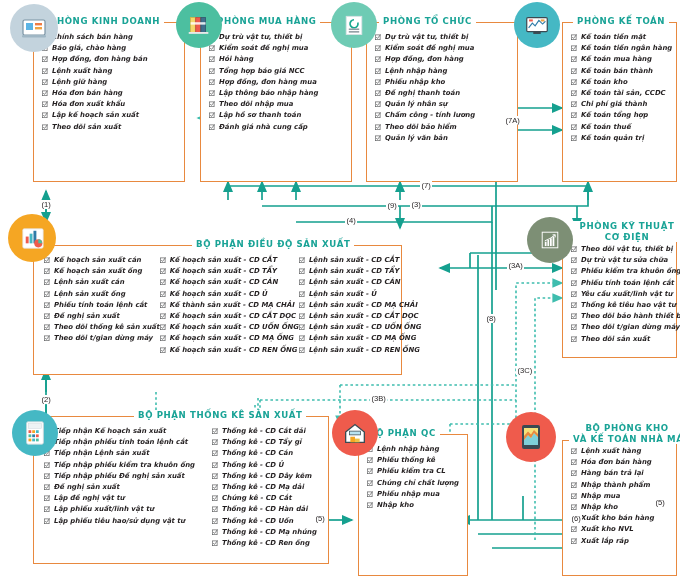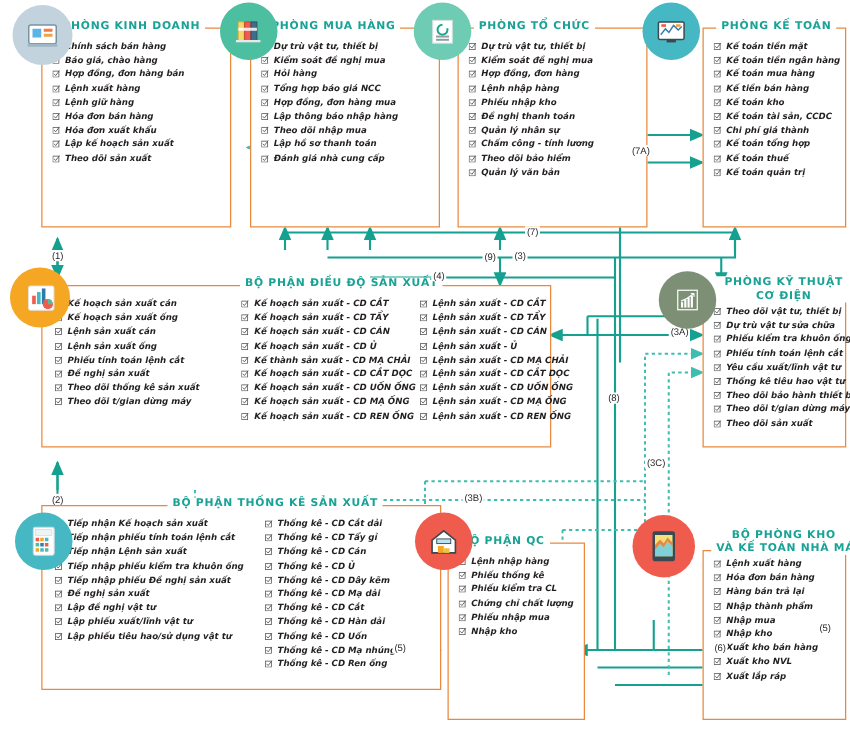--- a/index.html
+++ b/index.html
@@ -179,21 +179,21 @@
     </g>
   </svg>
 
   <div class="lbl" style="left:40px;top:200px;">(1)</div>
   <div class="lbl" style="left:40px;top:395px;">(2)</div>
   <div class="lbl" style="left:420px;top:181px;">(7)</div>
   <div class="lbl" style="left:386px;top:201px;">(9)</div>
   <div class="lbl" style="left:410px;top:200px;">(3)</div>
   <div class="lbl" style="left:345px;top:216px;">(4)</div>
   <div class="lbl" style="left:504px;top:116px;">(7A)</div>
-  <div class="lbl" style="left:535px;top:261px;">(3A)</div>
+  <div class="lbl" style="left:507px;top:261px;">(3A)</div>
   <div class="lbl" style="left:485px;top:314px;">(8)</div>
   <div class="lbl" style="left:516px;top:366px;">(3C)</div>
   <div class="lbl" style="left:370px;top:394px;">(3B)</div>
   <div class="lbl" style="left:314px;top:514px;">(5)</div>
   <div class="lbl" style="left:654px;top:498px;">(5)</div>
   <div class="lbl" style="left:570px;top:514px;">(6)</div>
 
   <div class="dept" style="left:33px;top:22px;width:152px;height:160px;">
     <div class="title" style="left:12px;">PHÒNG KINH DOANH</div>
     <div class="cols">
@@ -527,21 +527,21 @@
             </span>
             <span>Kế toán mua hàng</span>
           </div>
         <div class="itm">
             <span class="bx">
               <svg width="6" height="6" viewBox="0 0 10 10">
                 <rect x="0.5" y="1.5" width="8" height="8" fill="#fff" stroke="#58595b" stroke-width="1.1"></rect>
                 <path d="M2,5 L4.2,7.4 L9.5,0.6" fill="none" stroke="#58595b" stroke-width="1.2"></path>
               </svg>
             </span>
-            <span>Kế tiền bán hàng</span>
+            <span>Kế toán bán thành</span>
           </div>
         <div class="itm">
             <span class="bx">
               <svg width="6" height="6" viewBox="0 0 10 10">
                 <rect x="0.5" y="1.5" width="8" height="8" fill="#fff" stroke="#58595b" stroke-width="1.1"></rect>
                 <path d="M2,5 L4.2,7.4 L9.5,0.6" fill="none" stroke="#58595b" stroke-width="1.2"></path>
               </svg>
             </span>
             <span>Kế toán kho</span>
           </div>
@@ -596,21 +596,21 @@
   <div class="badge" style="left:514px;top:2px;width:46px;height:46px;background:#45b8c4;">
     <svg width="28" height="28" viewBox="0 0 30 30">
       <rect x="4" y="7" width="22" height="15" rx="1.2" fill="#fff" stroke="#3a4a52" stroke-width="1.3"></rect>
       <path d="M6,18 L10,13 L13,16 L17,10 L21,14 L24,11" fill="none" stroke="#2f7ca8" stroke-width="1.2"></path>
       <rect x="6.5" y="9" width="4" height="2.2" fill="#ef5b4c"></rect>
       <rect x="19" y="9" width="4" height="2.2" fill="#f0a343"></rect>
       <rect x="11" y="22" width="8" height="2.6" fill="#3a4a52"></rect>
     </svg>
   </div>
 
-  <div class="dept" style="left:33px;top:228px;width:408px;height:130px;">
+  <div class="dept" style="left:33px;top:245px;width:369px;height:130px;">
     <div class="title" style="left:158px;">BỘ PHẬN ĐIỀU ĐỘ SẢN XUẤT</div>
     <div class="cols" style="padding-left:10px;">
       <div class="col" style="width:152px;">
         <div class="itm">
             <span class="bx">
               <svg width="6" height="6" viewBox="0 0 10 10">
                 <rect x="0.5" y="1.5" width="8" height="8" fill="#fff" stroke="#58595b" stroke-width="1.1"></rect>
                 <path d="M2,5 L4.2,7.4 L9.5,0.6" fill="none" stroke="#58595b" stroke-width="1.2"></path>
               </svg>
             </span>
@@ -955,21 +955,21 @@
       <rect x="6" y="6" width="18" height="18" fill="none" stroke="#fff" stroke-width="1.1"></rect>
       <rect x="9" y="17" width="2" height="5" fill="#fff"></rect>
       <rect x="12" y="15" width="2" height="7" fill="#fff"></rect>
       <rect x="15" y="13" width="2" height="9" fill="#fff"></rect>
       <rect x="18" y="11" width="2" height="11" fill="#fff"></rect>
       <path d="M9,16 Q15,14 21,9" fill="none" stroke="#fff" stroke-width="1.1"></path>
       <path d="M21,9 L18,9 M21,9 L21,12" stroke="#fff" stroke-width="1.1" fill="none"></path>
     </svg>
   </div>
 
-  <div class="dept" style="left:33px;top:404px;width:320px;height:148px;">
+  <div class="dept" style="left:33px;top:416px;width:296px;height:148px;">
     <div class="title" style="left:100px;">BỘ PHẬN THỐNG KÊ SẢN XUẤT</div>
     <div class="cols" style="padding-left:10px;">
       <div class="col" style="width:168px;">
         <div class="itm">
             <span class="bx">
               <svg width="6" height="6" viewBox="0 0 10 10">
                 <rect x="0.5" y="1.5" width="8" height="8" fill="#fff" stroke="#58595b" stroke-width="1.1"></rect>
                 <path d="M2,5 L4.2,7.4 L9.5,0.6" fill="none" stroke="#58595b" stroke-width="1.2"></path>
               </svg>
             </span>
@@ -1103,21 +1103,21 @@
             </span>
             <span>Thống kê - CD Mạ dải</span>
           </div>
         <div class="itm">
             <span class="bx">
               <svg width="6" height="6" viewBox="0 0 10 10">
                 <rect x="0.5" y="1.5" width="8" height="8" fill="#fff" stroke="#58595b" stroke-width="1.1"></rect>
                 <path d="M2,5 L4.2,7.4 L9.5,0.6" fill="none" stroke="#58595b" stroke-width="1.2"></path>
               </svg>
             </span>
-            <span>Thống kê - CD Cắt</span>
+            <span>Chứng kê - CD Cắt</span>
           </div>
         <div class="itm">
             <span class="bx">
               <svg width="6" height="6" viewBox="0 0 10 10">
                 <rect x="0.5" y="1.5" width="8" height="8" fill="#fff" stroke="#58595b" stroke-width="1.1"></rect>
                 <path d="M2,5 L4.2,7.4 L9.5,0.6" fill="none" stroke="#58595b" stroke-width="1.2"></path>
               </svg>
             </span>
             <span>Thống kê - CD Hàn dải</span>
           </div>

